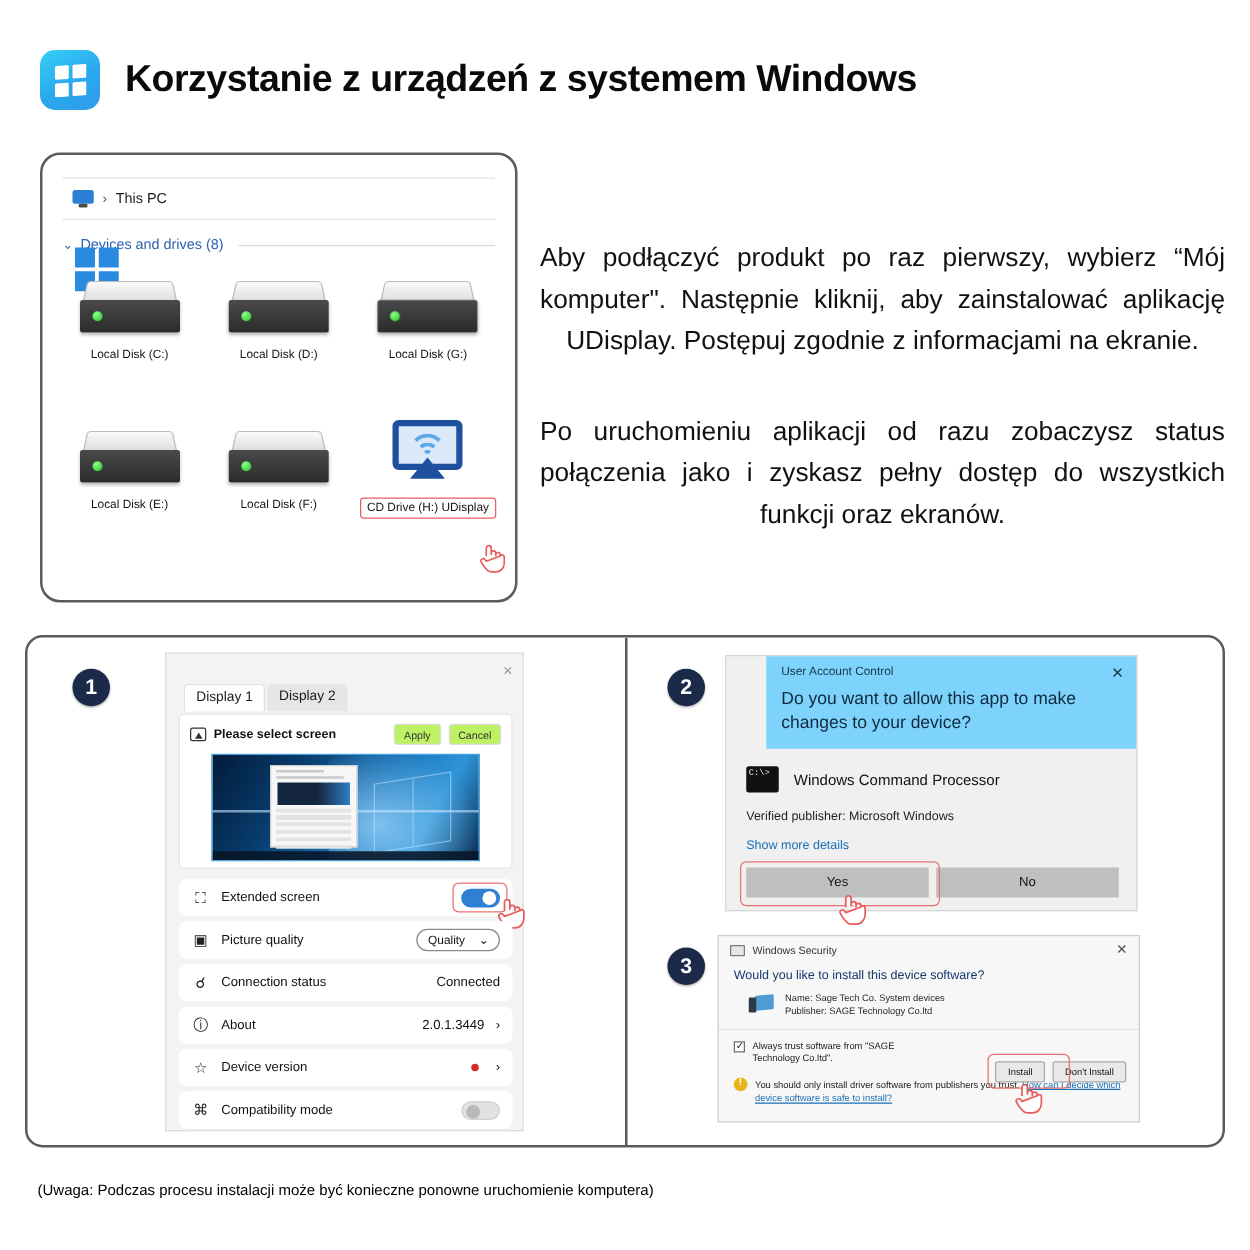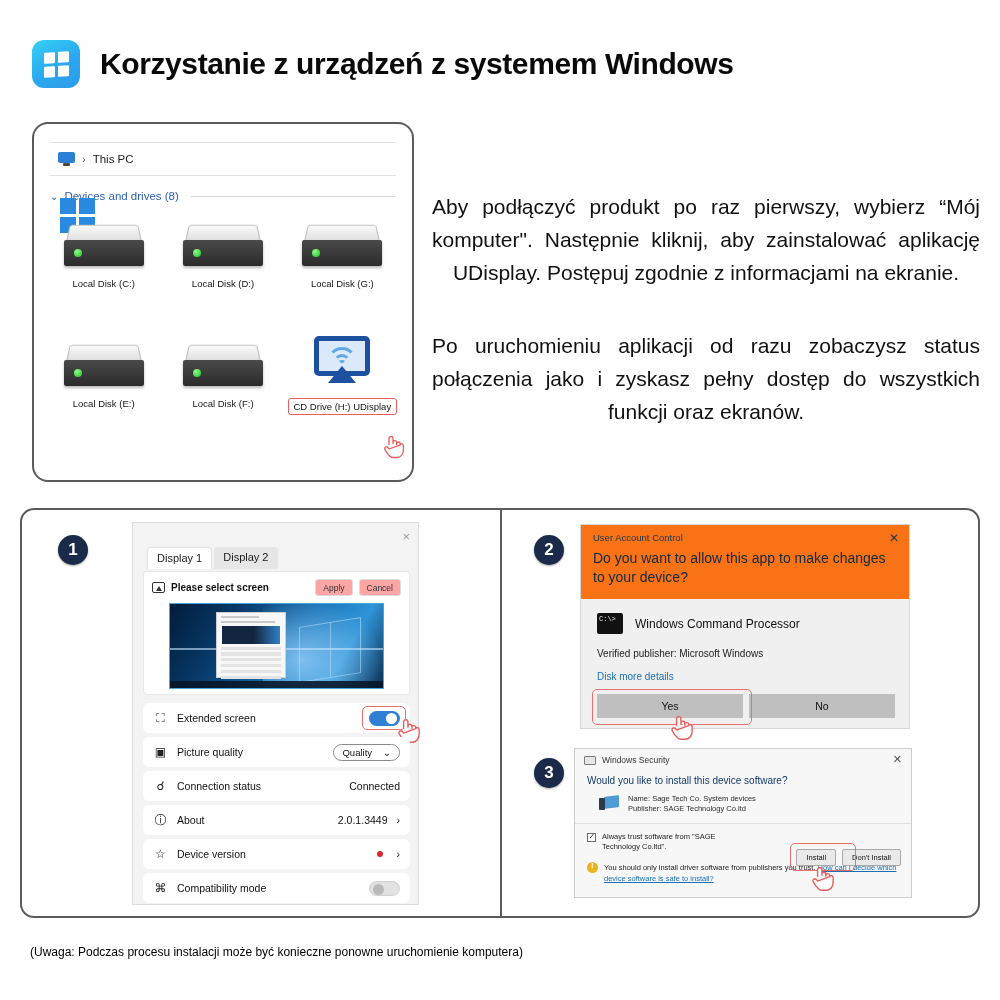--- a/index.html
+++ b/index.html
@@ -96,21 +96,21 @@
   .tab { font-size: 11px; padding: 4px 9px 5px 9px; border-radius: 4px 4px 0 0; color: #1a1a1a; }
   .tab.active { background: #fff; border: 1px solid #e0e0e0; border-bottom: none; }
   .tab.inactive { background: #e6e6e6; }
   .app-body { position: absolute; left: 10px; top: 48px; width: 267px; height: 124px;
     background: #fff; border: 1px solid #e7e7e7; border-radius: 4px; }
   .sel-row { display: flex; align-items: center; padding: 7px 8px 0 8px; gap: 6px; }
   .scr-ico { width: 13px; height: 11px; border: 1.4px solid #333; border-radius: 2px; position: relative; }
   .scr-ico::after { content: ""; position: absolute; left: 2.5px; bottom: 1px; border-left: 3.5px solid transparent;
     border-right: 3.5px solid transparent; border-bottom: 5px solid #333; }
   .sel-text { font-size: 10px; font-weight: bold; color: #111; flex: 1; }
-  .mini-btn { font-size: 8.5px; color: #333; background: #fca5a5; border: 1px solid #dcdcdc; border-radius: 3px; padding: 2.5px 7px; }
+  .mini-btn { font-size: 8.5px; color: #333; background: #bef264; border: 1px solid #dcdcdc; border-radius: 3px; padding: 2.5px 7px; }
   .preview { margin: 7px auto 0 auto; width: 215px; height: 86px; border: 1.5px solid #4aa3dd;
     background: linear-gradient(120deg, #021c3a 0%, #083b6b 28%, #1673b8 58%, #2f95d8 78%, #0b2e52 100%);
     position: relative; overflow: hidden; }
   .pv-glow { position: absolute; right: -10px; top: -16px; width: 130px; height: 120px;
     background: radial-gradient(ellipse at 30% 60%, rgba(160,215,255,.75), rgba(20,90,160,0) 62%); }
   .pv-beam { position: absolute; left: 0; right: 0; top: 44px; height: 1.5px; background: rgba(200,230,255,.6); }
   .pv-win { position: absolute; right: 22px; top: 18px; width: 62px; height: 56px;
     border: 1px solid rgba(190,225,255,.55); transform: skewY(-9deg); }
   .pv-win::before { content: ""; position: absolute; left: 50%; top: 0; bottom: 0; width: 1px; background: rgba(190,225,255,.5); }
   .pv-bar { position: absolute; left: 0; right: 0; bottom: 0; height: 7px; background: rgba(8,20,38,.88); }
@@ -130,21 +130,21 @@
   .toggle.off { background: #e2e2e2; border: 1px solid #cfcfcf; }
   .toggle .knob { position: absolute; top: 2px; width: 11px; height: 11px; border-radius: 50%; background: #fff; }
   .toggle.on .knob { right: 3px; }
   .toggle.off .knob { left: 3px; background: #b9b9b9; }
   .hi-box { position: absolute; border: 1.6px solid #e8706e; border-radius: 5px; }
   .dd { font-size: 9.5px; border: 1px solid #8b8b8b; border-radius: 9px; padding: 2px 8px; display: flex; gap: 11px; align-items: center; color: #111; }
   .reddot { width: 6px; height: 6px; border-radius: 50%; background: #d42a2a; display: inline-block; margin-right: 5px; }
 
   
   .uac { position: absolute; left: 78px; top: 14px; width: 330px; background: #f0f0f0; border: 1px solid #d6d6d6; }
-  .uac-head { background: #f97316; padding: 7px 12px 12px 12px; position: relative; }
+  .uac-head { background: #7dd3fc; padding: 7px 12px 12px 12px; position: relative; margin-left: 32px; }
   .uac-ttl { font-size: 9.5px; color: #17354d; }
   .uac-q { font-size: 14px; color: #10293d; line-height: 19px; margin-top: 6px; }
   .uac-x { position: absolute; right: 10px; top: 6px; font-size: 12px; color: #17354d; }
   .uac-body { padding: 14px 14px 10px 16px; }
   .uac-app { display: flex; align-items: center; gap: 12px; }
   .cmd-ico { width: 26px; height: 21px; background: #111; border-radius: 2px; position: relative; }
   .cmd-ico::after { content: "C:\\>"; position: absolute; left: 2px; top: 2px; font-family: "Liberation Mono", monospace; font-size: 7px; color: #eee; }
   .uac-appname { font-size: 12px; color: #111; }
   .uac-pub { font-size: 10px; color: #222; margin-top: 14px; }
   .uac-link { font-size: 10px; color: #1a6fb5; margin-top: 12px; }
@@ -382,21 +382,21 @@
           <div class="uac-ttl">User Account Control</div>
           <div class="uac-x">✕</div>
           <div class="uac-q">Do you want to allow this app to make changes to your device?</div>
         </div>
         <div class="uac-body">
           <div class="uac-app">
             <span class="cmd-ico"></span>
             <span class="uac-appname">Windows Command Processor</span>
           </div>
           <div class="uac-pub">Verified publisher: Microsoft Windows</div>
-          <div class="uac-link">Disk more details</div>
+          <div class="uac-link">Show more details</div>
           <div class="uac-btns">
             <span class="uac-btn">Yes</span>
             <span class="uac-btn">No</span>
             <span class="hi-box" style="left:-5px;top:-5px;width:160px;height:36px;"></span>
             <svg class="hand" style="left:72px;top:20px;" viewBox="0 0 24 26">
               <path d="M7 11V4.5a2 2 0 0 1 4 0V10m0-1.5a1.8 1.8 0 0 1 3.6 0V11m0-1.2a1.8 1.8 0 0 1 3.6 0v1.6m0-.6a1.7 1.7 0 0 1 3.2.7v4.6c0 4-2.6 7.4-6.6 7.4H11c-3 0-4-2.2-6.4-5.2L3 15.6c-.7-1-.2-2.3 1-2.6 .9-.2 1.8.2 2.3 1L7 15z" fill="#fff" stroke="#e85d5d" stroke-width="1.3" stroke-linejoin="round"></path>
             </svg>
           </div>
         </div>
       </div>

